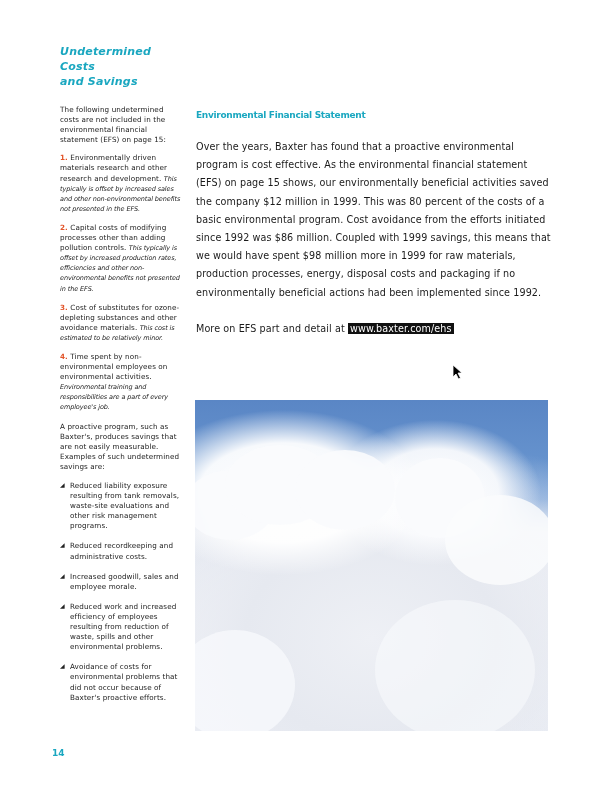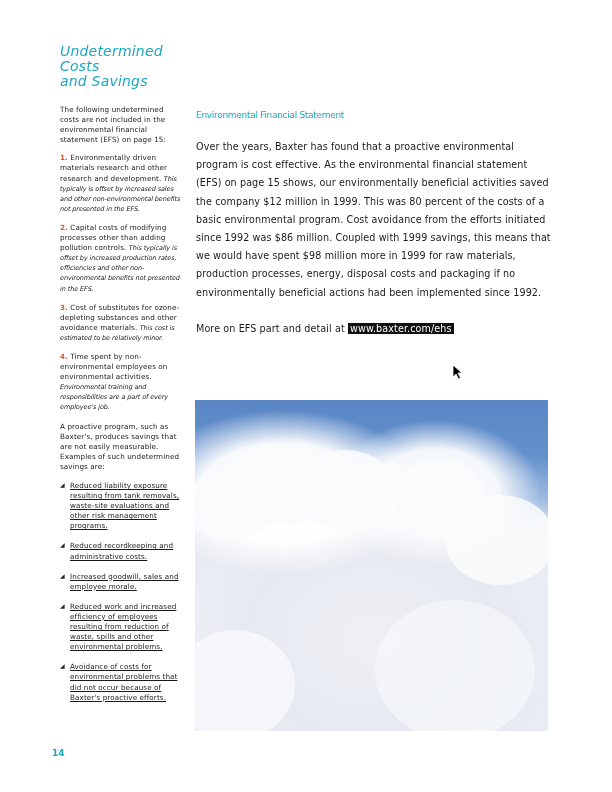--- a/index.html
+++ b/index.html
@@ -5,42 +5,42 @@
     html, body { margin: 0; padding: 0; background: #ffffff; }
     body {
       width: 612px; height: 792px; position: relative; overflow: hidden;
       font-family: "DejaVu Sans", sans-serif; color: #1a1a1a;
     }
     .sidebar {
       position: absolute; left: 60px; top: 44px; width: 124px;
       font-size: 7.2px; line-height: 10.1px; letter-spacing: 0.1px;
     }
     .side-title {
-      color: #1aa7c0; font-weight: normal; font-style: italic;
-      font-size: 14px; line-height: 15px; margin: 0 0 5px 0;
+      color: #1aa7c0; font-weight: bold; font-style: italic;
+      font-size: 11px; line-height: 15px; margin: 0 0 5px 0;
       letter-spacing: 0.2px;
     }
     .side-intro { margin: 16px 0 8px 0; }
     .numitem { margin: 0 0 9px 0; }
     .num { color: #e2552a; font-weight: bold; }
     .note { font-style: italic; font-size: 6.5px; letter-spacing: -0.1px; }
     .para { margin: 0 0 9px 0; }
     .bullets { list-style: none; padding: 0; margin: 0; }
-    .bullets li { position: relative; padding-left: 10px; margin: 0 0 10px 0; text-decoration: underline; }
+    .bullets li { position: relative; padding-left: 10px; margin: 0 0 10px 0; }
     .bullet-icon {
       position: absolute; left: 0; top: 1px; width: 7px; height: 6px;
       font-size: 6px; line-height: 6px; color: #222;
     }
 
     .main {
       position: absolute; left: 196px; top: 108px; width: 360px;
       font-size: 9.6px; line-height: 18.2px; letter-spacing: 0.1px;
     }
     .main-heading {
-      color: #1aa7c0; font-weight: normal; font-size: 9px;
+      color: #1aa7c0; font-weight: bold; font-size: 9px;
       line-height: 14px; margin: 0 0 2px 0; letter-spacing: -0.3px;
     }
     .main p { margin: 16px 0 18px 0; }
     .link {
       background: #111; color: #ffffff; padding: 0 2px; text-decoration: none;
       position: relative;
     }
     .cursor {
       position: absolute; left: 452px; top: 364px; width: 12px; height: 16px;
     }

